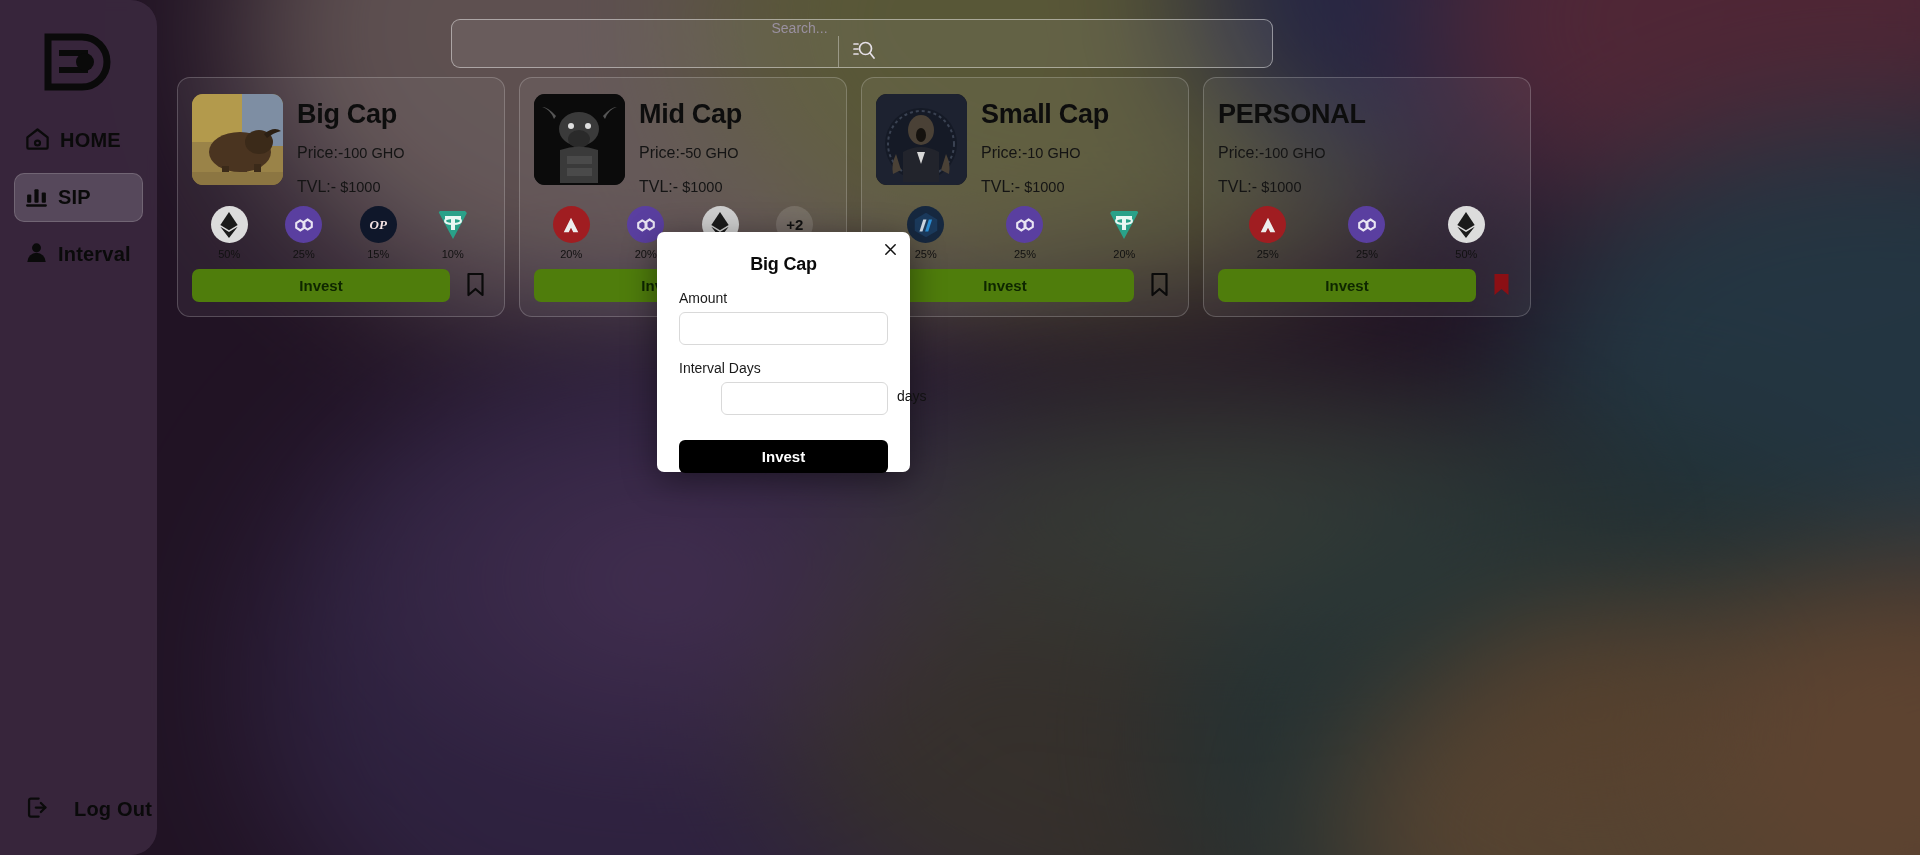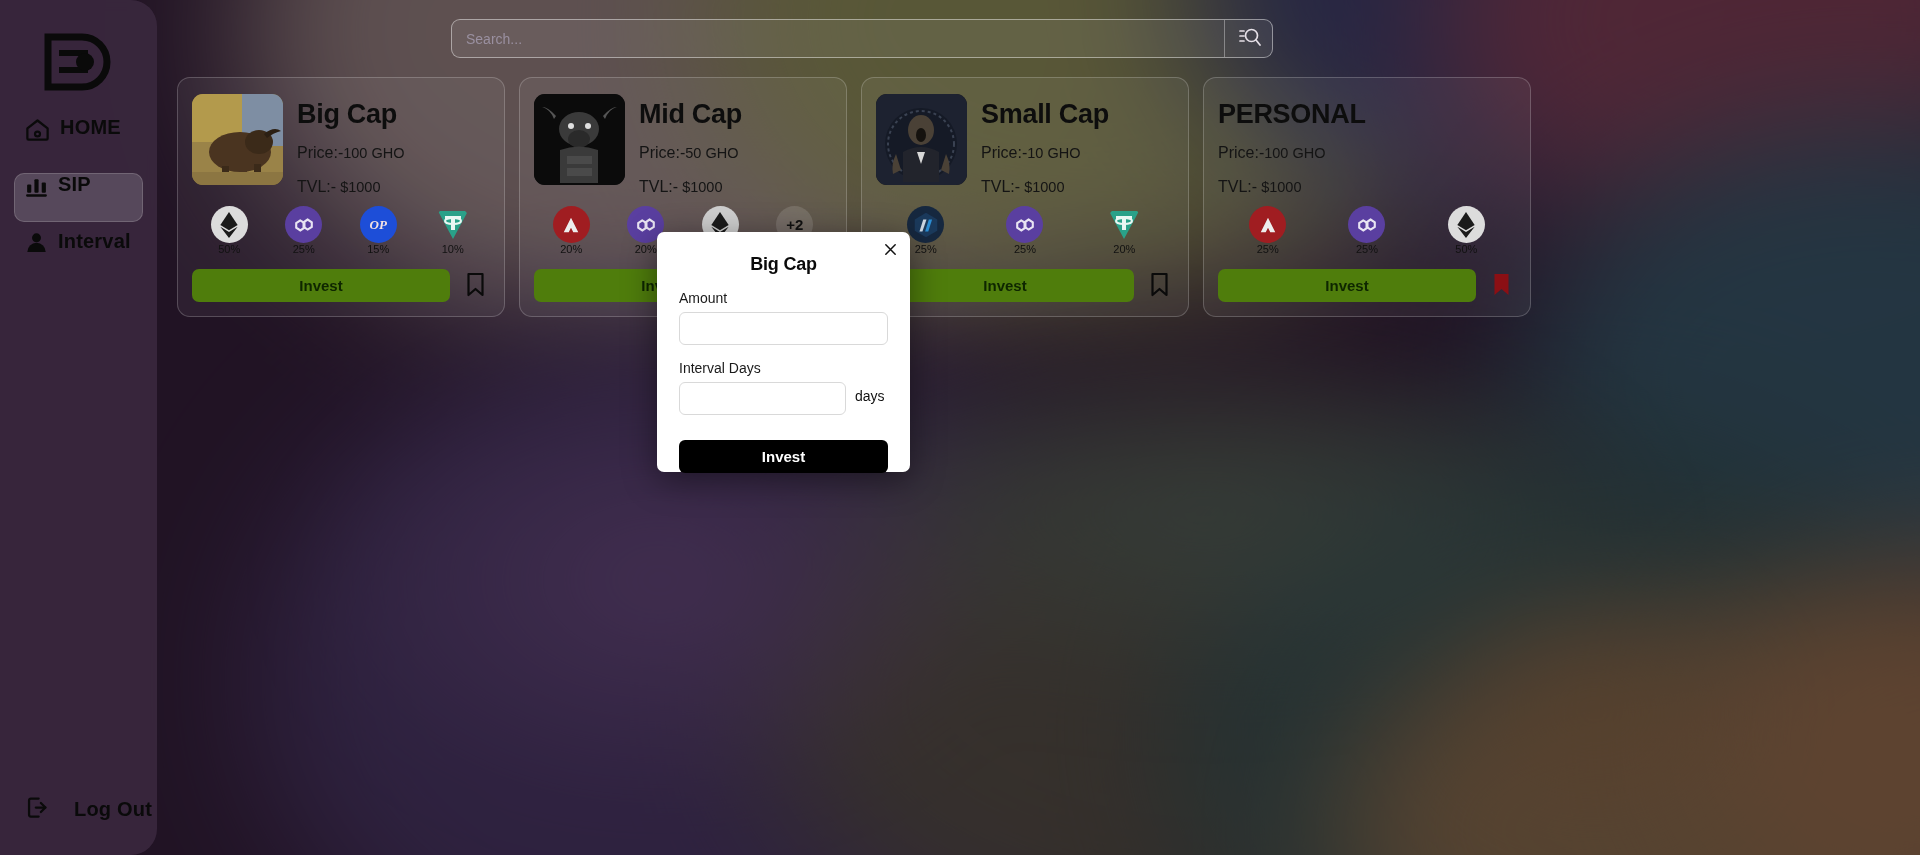--- a/index.html
+++ b/index.html
@@ -46,47 +46,48 @@
     width: 157px; height: 855px;
     background: rgba(58,40,62,.90);
     border-top-right-radius: 26px;
     border-bottom-right-radius: 26px;
     backdrop-filter: blur(6px);
     z-index: 20;
   }
   .logo { position: absolute; left: 42px; top: 33px; width: 70px; height: 58px; }
   .nav { position: absolute; left: 0; top: 108px; width: 157px; }
   .nav-item {
-    display: flex; gap: 9px;
+    display: flex; align-items: center; gap: 9px;
     height: 49px; margin: 8px 14px; padding: 0 10px;
     border-radius: 10px; cursor: pointer;
     color: #0a0a0a;
   }
   .nav-item.active { background: rgba(255,255,255,.16); box-shadow: inset 0 0 0 1px rgba(255,255,255,.16); margin-top: 8px; }
   .nav-label { font-size: 20px; font-weight: 700; letter-spacing: .2px; white-space: nowrap; }
   .nav-label.home { font-size: 20px; }
   .nav-label.acct { font-size: 20px; font-weight: 700; }
   .logout {
     position: absolute; left: 14px; bottom: 22px;
     display: flex; align-items: center; gap: 23px;
     height: 48px; padding: 0 10px; border-radius: 10px;
     color: #0a0a0a; cursor: pointer;
   }
   .logout .nav-label { font-size: 20px; }
   .ico { flex: 0 0 auto; display: block; }
 
   
   .searchbar {
     position: absolute; left: 451px; top: 19px;
-    width: 822px; height: 39px;
+    width: 822px; height: 49px;
     border: 1px solid rgba(255,255,255,.45);
     border-radius: 9px;
     background: rgba(255,255,255,.07);
     display: flex; align-items: center;
     z-index: 15;
+    flex-direction: column;
   }
   .searchbar input {
     flex: 1; height: 100%;
     background: transparent; border: 0; outline: none;
     padding: 0 14px; font-size: 14px;
     font-family: "Liberation Sans", sans-serif;
     color: #e8e2ea;
   }
   .searchbar input::placeholder { color: #9a90a0; }
   .search-btn {
@@ -127,21 +128,21 @@
   .tokens {
     position: absolute; left: 14px; right: 14px; top: 128px;
     display: flex; justify-content: space-around; align-items: flex-start;
   }
   .token { width: 56px; text-align: center; }
   .token-circle {
     width: 37px; height: 37px; border-radius: 50%;
     margin: 0 auto; display: flex; align-items: center; justify-content: center;
     overflow: hidden;
   }
-  .token-pct { font-size: 11px; color: #111; font-weight: 500; }
+  .token-pct { font-size: 11px; color: #111; margin-top: 5px; font-weight: 500; }
   .token-more {
     width: 37px; height: 37px; border-radius: 50%;
     margin: 0 auto; display: flex; align-items: center; justify-content: center;
     background: rgba(255,255,255,.13); font-size: 15px; font-weight: 700; color: #111;
   }
   .card-actions {
     position: absolute; left: 14px; right: 14px; bottom: 14px;
     display: flex; align-items: center; gap: 10px;
   }
   .invest-btn {
@@ -174,21 +175,21 @@
     text-align: center; font-size: 18px; font-weight: 700;
     color: #0a0a0a; margin-top: 8px; letter-spacing: -.2px;
   }
   .field-label { font-size: 14px; color: #1a1a1a; margin-top: 15px; }
   .field-input {
     width: 100%; height: 33px; margin-top: 6px;
     border: 1px solid #d9d9d9; border-radius: 6px;
     background: #fff; outline: none; padding: 0 8px;
     font-size: 14px; font-family: "Liberation Sans", sans-serif;
   }
-  .interval-row { display: flex; align-items: center; gap: 9px; }
+  .interval-row { display: flex; align-items: center; gap: 9px; margin-left: 42px; }
   .interval-row .field-input { width: 167px; }
   .unit { font-size: 14px; color: #111; font-weight: 400; }
   .modal-invest {
     width: 100%; height: 33px; margin-top: 25px;
     background: #000; color: #fff; border: 0; border-radius: 6px;
     font-size: 15px; font-weight: 700; cursor: pointer;
     font-family: "Liberation Sans", sans-serif;
   }
 </style>
 </head>
@@ -321,21 +322,21 @@
         <div class="token">
           <div class="token-circle" style="background:#5a3fa0">
             <svg width="24" height="22" viewBox="0 0 26 24" fill="none" stroke="#e8e4f2" stroke-width="2.3">
                 <path d="M9 7 L4.5 10 v5 L9 18 l4.5-3 v-5 z"></path>
                 <path d="M17 6 L12.5 9 v5 L17 17 l4.5-3 v-5 z"></path>
               </svg>
           </div>
           <div class="token-pct">25%</div>
         </div>
         <div class="token">
-          <div class="token-circle" style="background:#1d4ed8">
+          <div class="token-circle" style="background:#0f172a">
             <span style="color:#f3e2e2;font-size:13px;font-weight:700;font-style:italic;font-family:'Liberation Serif',serif">OP</span>
           </div>
           <div class="token-pct">15%</div>
         </div>
         <div class="token">
           <div class="token-circle" style="background:transparent">
             <svg width="34" height="32" viewBox="0 0 34 32">
                 <path d="M17 2 L32 2 L17 30 L2 2 Z" fill="#2aa189"></path>
                 <path d="M17 4 L29 4 L17 27 L5 4 Z" fill="#2aa189"></path>
                 <rect x="9" y="7" width="16" height="3" fill="#e9f7f3"></rect>

